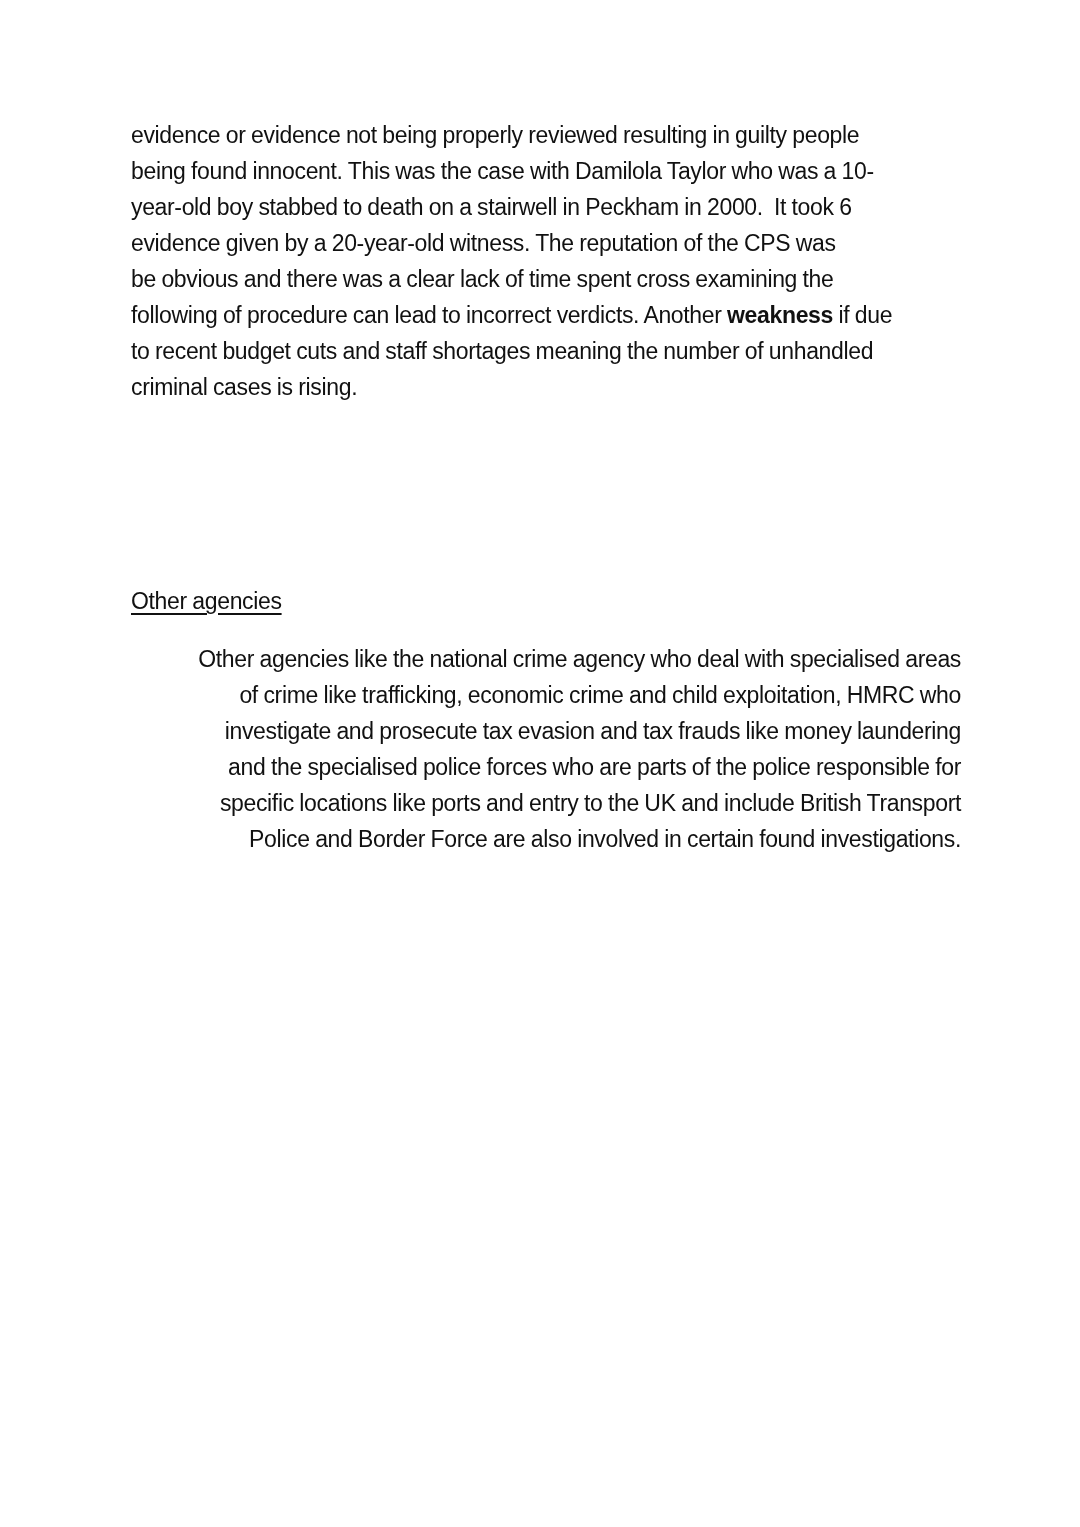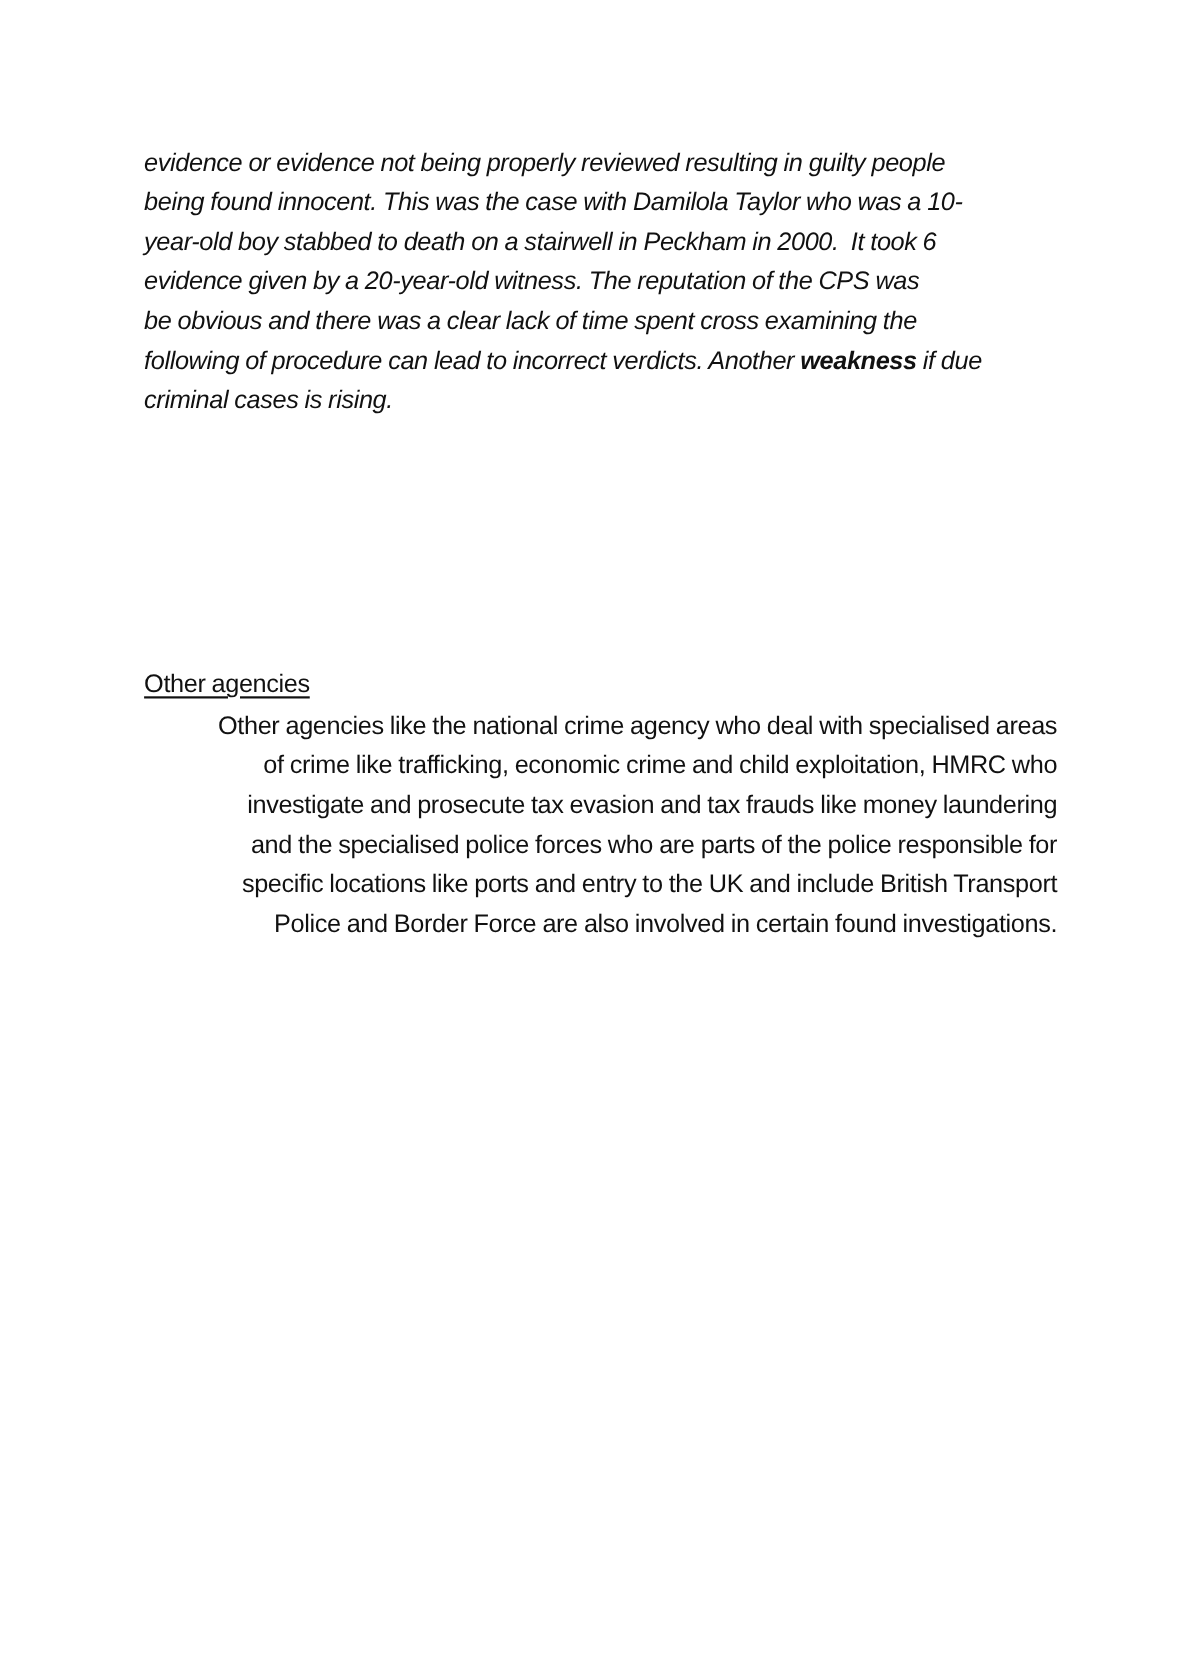--- a/index.html
+++ b/index.html
@@ -32,41 +32,42 @@
       height: 36px;
       line-height: 36px;
       font-size: 23px;
       white-space: nowrap;
       letter-spacing: -0.35px;
       word-spacing: -0.5px;
     }
     .line b {
       font-weight: bold;
     }
-    #para1 { top: 129px; font-style: italic; }
-    #heading { top: 603px; }
+    #para1 { top: 117px; }
+    #heading { top: 583px; }
     #heading .line {
       text-decoration: underline;
       text-underline-offset: 4px;
       text-decoration-thickness: 1.5px;
     }
     #para2 { top: 641px; text-align: right; }
   </style>
 </head>
 <body>
 
 <div class="page">
 
   <div class="block" id="para1">
     <span class="line"><span>evidence or evidence not being properly reviewed resulting in guilty people</span></span>
     <span class="line"><span>being found innocent. This was the case with Damilola Taylor who was a 10-</span></span>
     <span class="line"><span style="white-space:pre">year-old boy stabbed to death on a stairwell in Peckham in 2000.  It took 6</span></span>
     <span class="line"><span>evidence given by a 20-year-old witness. The reputation of the CPS was</span></span>
     <span class="line"><span>be obvious and there was a clear lack of time spent cross examining the</span></span>
     <span class="line" style="white-space:pre"><span>following of procedure can lead to incorrect verdicts. Another </span><b>weakness</b><span> if due</span></span>
+    <span class="line"><span>to recent budget cuts and staff shortages meaning the number of unhandled</span></span>
     <span class="line"><span>criminal cases is rising.</span></span>
   </div>
 
   <div class="block" id="heading">
     <span class="line" style="display:inline-block">Other agencies</span>
   </div>
 
   <div class="block" id="para2">
     <span class="line">Other agencies like the national crime agency who deal with specialised areas</span>
     <span class="line">of crime like trafficking, economic crime and child exploitation, HMRC who</span>

